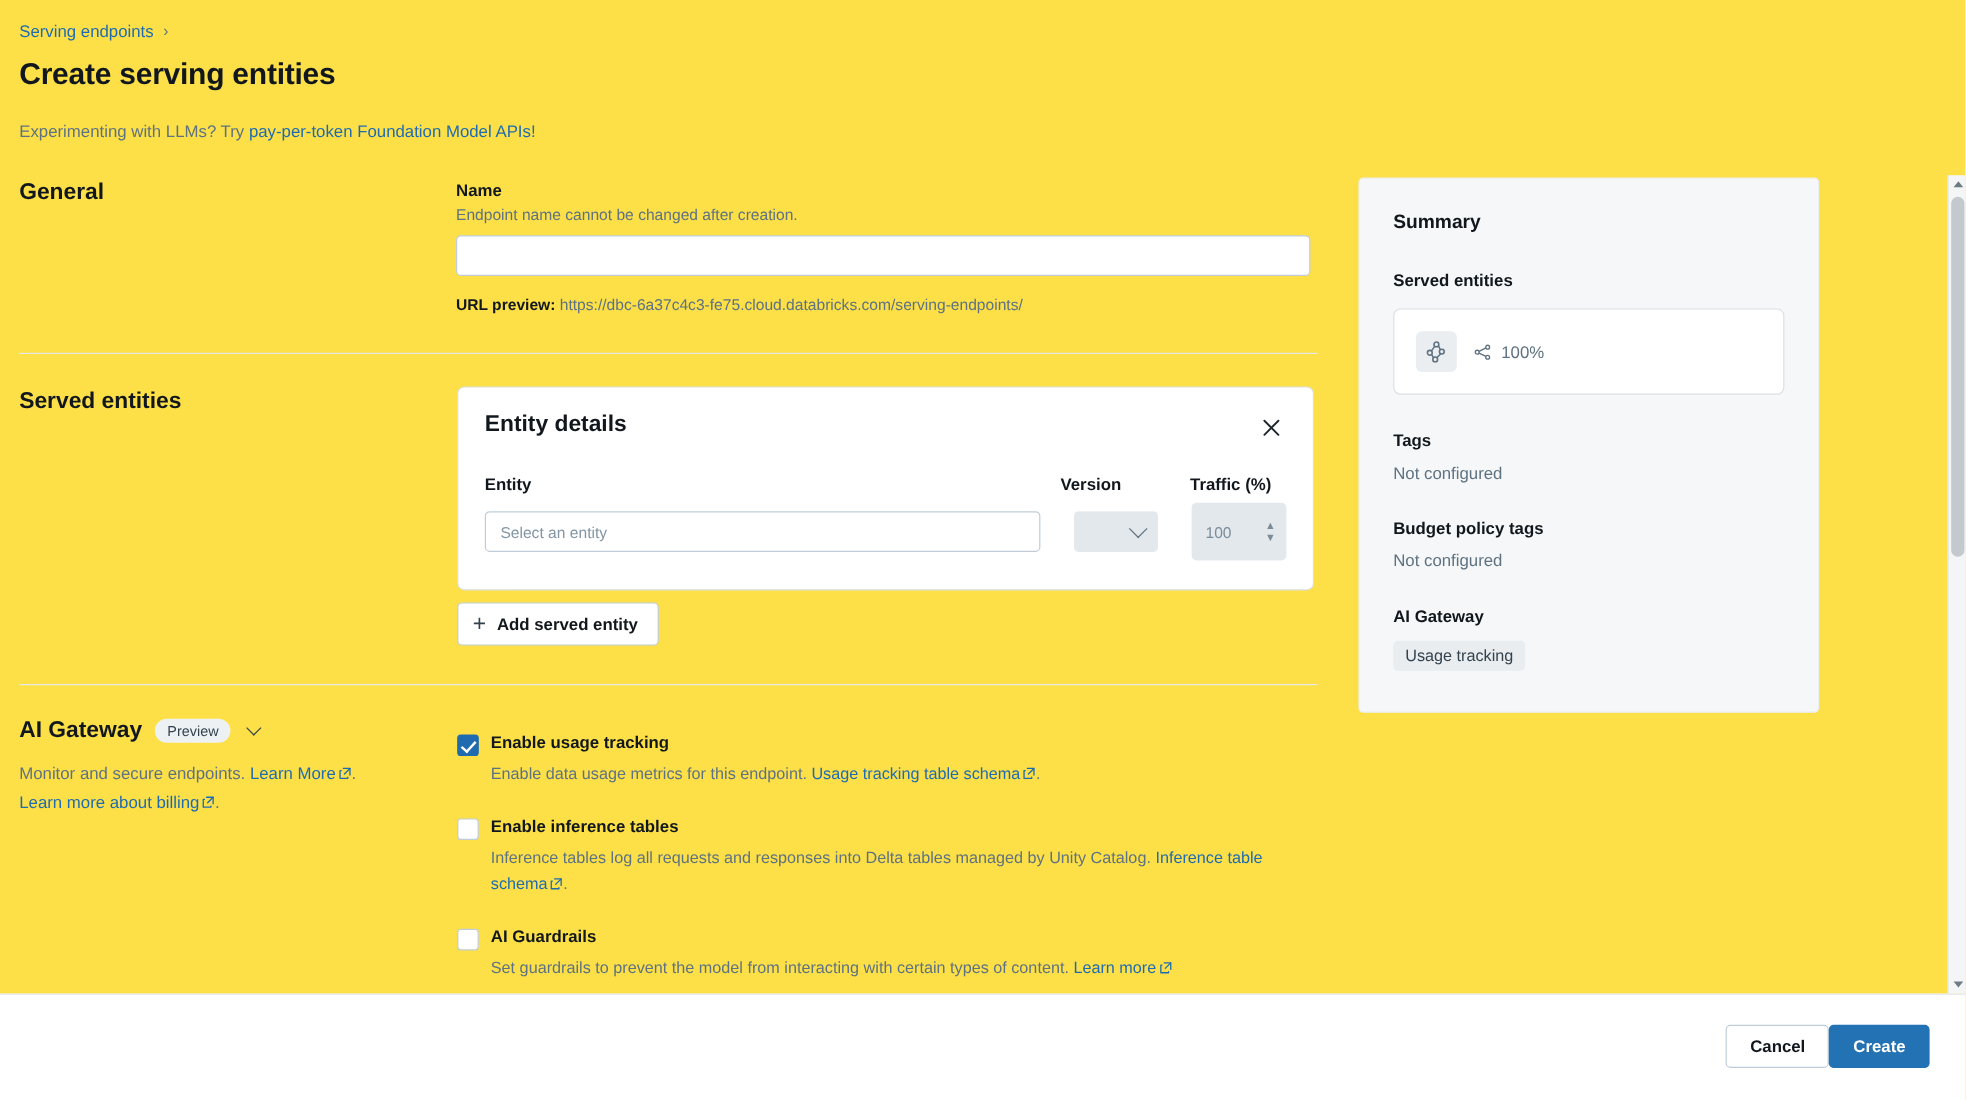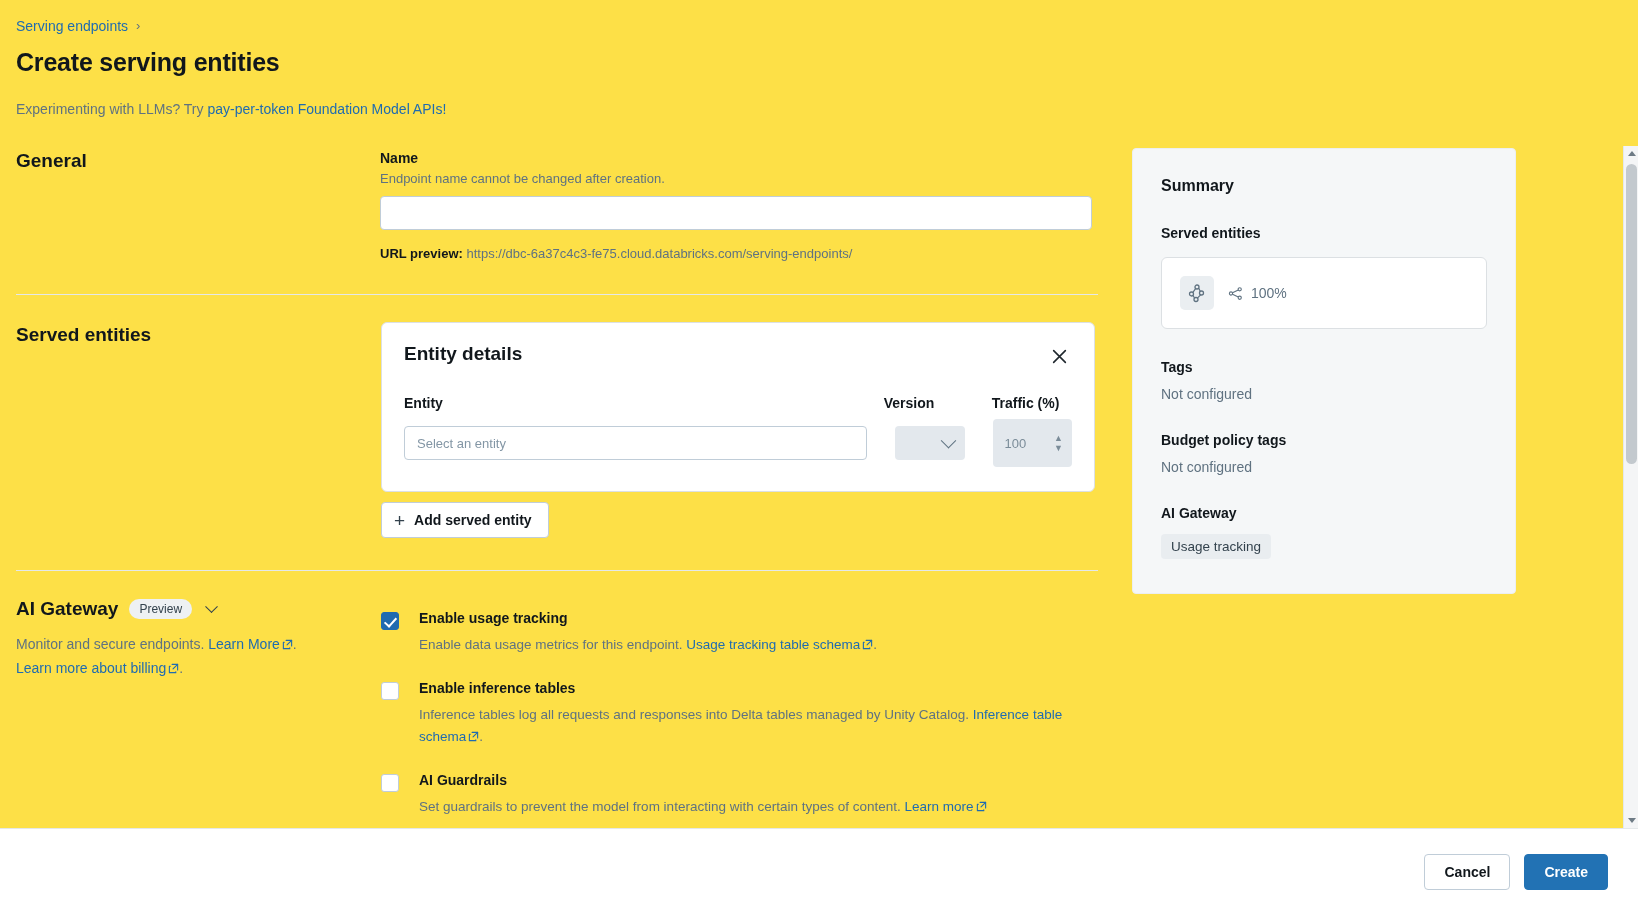--- a/index.html
+++ b/index.html
@@ -156,21 +156,21 @@
     display: flex; align-items: center;
   }
   .chev-sm {
     width: 9px; height: 9px; border-right: 1.6px solid #33424d;
     border-bottom: 1.6px solid #33424d; transform: rotate(45deg) translate(-2px,-2px);
   }
   .gw-desc { font-size: 14px; color: #5f7281; margin-top: 12px; line-height: 24px; max-width: 330px;}
   .gw-desc a { color: #1f6bb0; text-decoration: none; cursor: pointer; }
 
   .checks { position: absolute; left: 381px; top: 610px; width: 714px; }
-  .check-item { display: flex; gap: 20px; margin-bottom: 24px; }
+  .check-item { display: flex; gap: 10px; margin-bottom: 24px; }
   .cb {
     width: 18px; height: 18px; border-radius: 3px; flex: 0 0 18px;
     border: 1px solid #c0cdd8; background: #fff; cursor: pointer;
     margin-top: 2px; position: relative;
   }
   .cb.checked { background: #1f6bb0; border-color: #1f6bb0; }
   .cb.checked::after {
     content: ""; position: absolute; left: 5px; top: 2px;
     width: 5px; height: 10px; border-right: 2px solid #fff; border-bottom: 2px solid #fff;
     transform: rotate(42deg);
@@ -227,21 +227,21 @@
     background: #c3c9ce; border-radius: 6px; cursor: pointer;
   }
 
   
   .footer {
     position: absolute; left: 0; bottom: 0; width: 1638px; height: 89px;
     border-top: 1px solid #e4e8ea; background: #fff;
   }
   .footer-inner {
     position: absolute; right: 30px; top: 25px;
-    display: flex; gap: 14px; align-items: center;
+    display: flex; align-items: center;
   }
   .btn {
     height: 36px; padding: 0 19px; border-radius: 4px;
     font-family: "Liberation Sans", sans-serif; font-size: 14px; font-weight: 600;
     cursor: pointer;
   }
   .btn-secondary { background: #fff; border: 1px solid #c0cdd8; color: #11171c; }
   .btn-primary { background: #2272b4; border: 1px solid #2272b4; color: #fff; }
 </style>
 </head>

